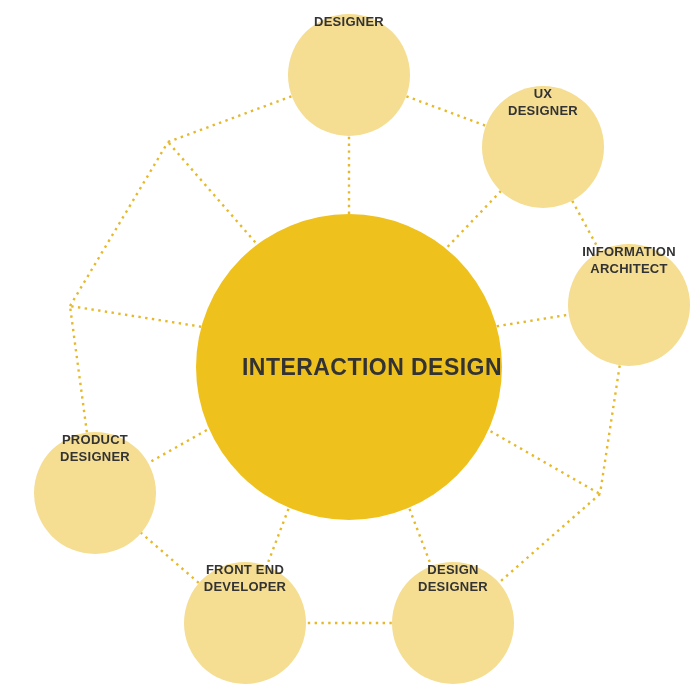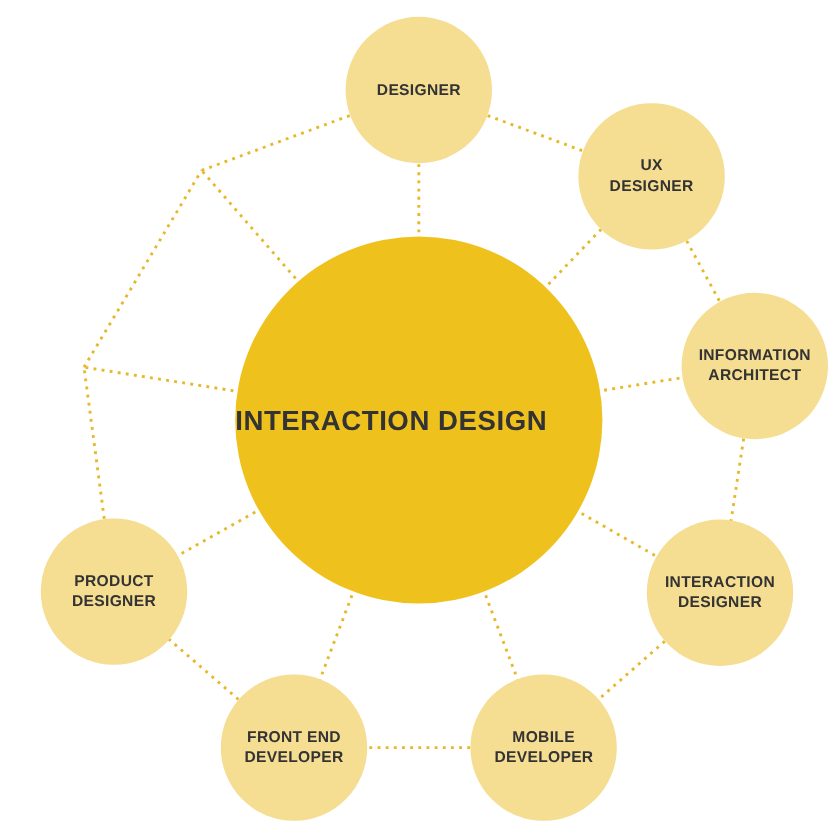--- a/index.html
+++ b/index.html
@@ -30,40 +30,39 @@
     stroke-width: 2.4;
     stroke-dasharray: 2.4 4.4;
     stroke-linecap: butt;
   }
   .node {
     position: absolute;
     width: 122px; height: 122px;
     border-radius: 50%;
     background: var(--node-fill);
     display: flex;
-    align-items: center;
     justify-content: center;
     text-align: center;
   }
   .node .label {
     font-weight: 700;
     font-size: 13px;
     line-height: 1.3;
     letter-spacing: 0.02em;
     color: var(--text);
   }
   .center-node {
     position: absolute;
-    left: 196px; top: 197px;
+    left: 196px; top: 214px;
     width: 306px; height: 306px;
     border-radius: 50%;
     background: var(--center-fill);
     display: flex;
     align-items: center;
-    justify-content: flex-start;
+    justify-content: flex-end;
     text-align: center;
   }
   .center-node .label {
     font-weight: 700;
     font-size: 23px;
     letter-spacing: 0.02em;
     color: var(--text);
     white-space: nowrap;
   }
   
@@ -115,25 +114,22 @@
 
   <div class="node n0">
     <span class="label" style="max-width:110px">DESIGNER</span>
   </div>
   <div class="node n1">
     <span class="label" style="max-width:72px">UX DESIGNER</span>
   </div>
   <div class="node n2">
     <span class="label" style="max-width:112px">INFORMATION ARCHITECT</span>
   </div>
-  <div class="node n3">
-    <span class="label" style="max-width:112px">INTERACTION DESIGNER</span>
-  </div>
   <div class="node n4">
-    <span class="label" style="max-width:82px">MOBILE DEVELOPER</span>
+    <span class="label" style="max-width:82px">DESIGN DESIGNER</span>
   </div>
   <div class="node n6">
     <span class="label" style="max-width:90px">PRODUCT DESIGNER</span>
   </div>
   <div class="node n5">
     <span class="label" style="max-width:100px">FRONT END DEVELOPER</span>
   </div>
 
 </div>
 

